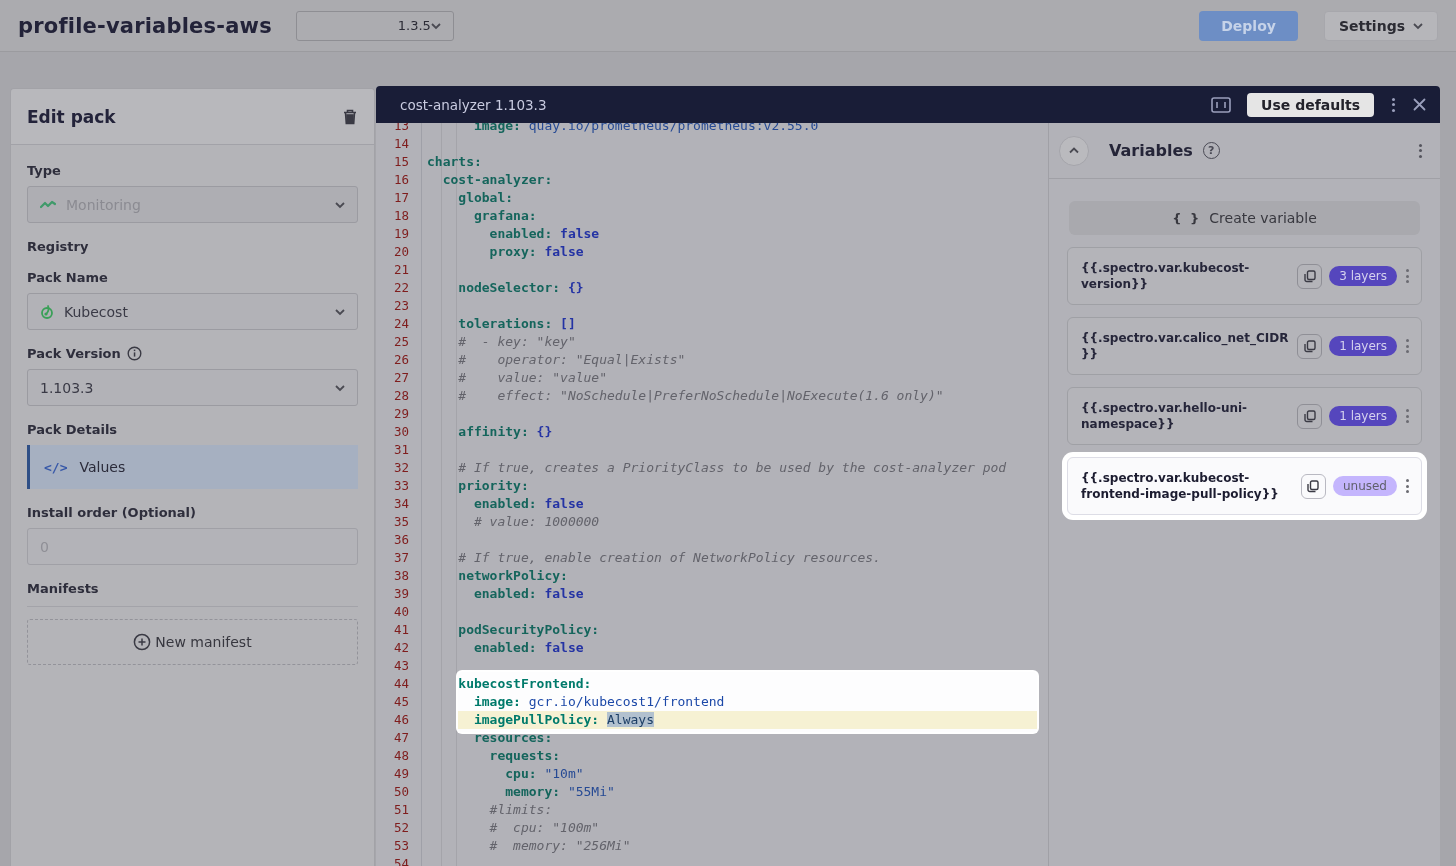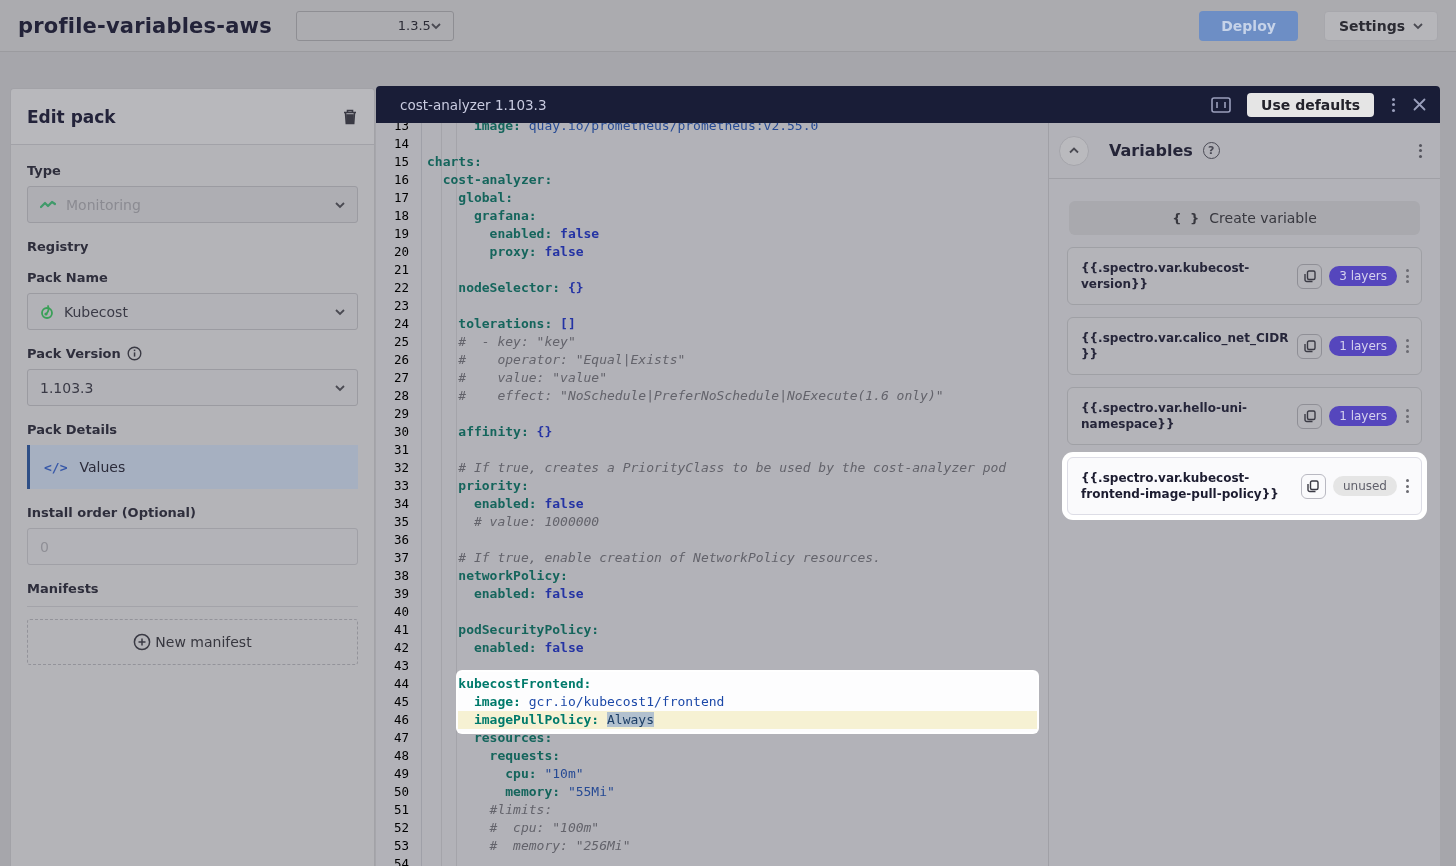--- a/index.html
+++ b/index.html
@@ -92,21 +92,21 @@
   .kebab { display:inline-flex; flex-direction:column; gap:2.5px; padding:2px; cursor:pointer; }
   .kebab i { width:3px; height:3px; border-radius:50%; background:#9a9fbc; }
   .ed-body { position:absolute; left:0; top:37px; right:392px; bottom:0; overflow:hidden; }
   .code-wrap { position:absolute; left:0; top:-6px; right:0; font-family:"DejaVu Sans Mono",monospace; font-size:13px; line-height:18px; }
   .guide { position:absolute; top:0; bottom:-800px; width:1px; background:#a4a4aa; z-index:0; }
   .g-sep { left:45px; background:#9fa0a8; }
   .g-1 { left:65px; } .g-2 { left:80px; }
   .code-spot { position:absolute; left:82px; top:555px; width:579px; height:60px; background:#fdfdfe; border-radius:4px; box-shadow:0 0 0 2px #ffffff; z-index:0; }
   .code-spot-yellow { position:absolute; left:82px; top:594px; width:579px; height:18px; background:#f6f1d3; z-index:0; }
   .cl { display:flex; position:relative; z-index:1; height:18px; white-space:pre; }
-  .cl .ln { width:45px; flex:0 0 45px; text-align:right; padding-right:12px; color:#000000; font-size:12.5px; }
+  .cl .ln { width:45px; flex:0 0 45px; text-align:right; padding-right:12px; color:#7f1d1d; font-size:12.5px; }
   .cl .ct { padding-left:6px; }
   .tk-k { color:#15655c; font-weight:bold; }
   .tk-b { color:#2433a4; font-weight:bold; }
   .tk-s { color:#264a94; }
   .tk-c { color:#63636b; font-style:italic; }
   .tk-p { color:#2e2e38; }
   .tk-sel { color:#1d3f66; background:#b2c1cf; }
   .cl.hl .tk-k { color:#007a6b; }
   .cl.hl .tk-s { color:#1d49a8; }
   
@@ -133,21 +133,21 @@
     margin:12px 18px; border:1px solid #9fa0a5; border-radius:6px; background:#b4b4b9;
     display:flex; align-items:center; padding:12px 10px 12px 13px; gap:7px; min-height:44px;
   }
   .var-name { flex:1; min-width:0; font-size:12px; font-weight:bold; color:#26263a; line-height:16px; word-break:break-word; }
   .copy-btn {
     width:25px; height:25px; border:1px solid #8f8f96; border-radius:6px; background:transparent;
     display:flex; align-items:center; justify-content:center; cursor:pointer; flex:0 0 auto;
   }
   .badge { border-radius:12px; padding:3px 10px; font-size:12px; line-height:14px; text-align:center; }
   .badge.layers { background:#5546bd; color:#d5d2ee; }
-  .badge.unused { background:#e5e5e5; color:#5f5f6a; }
+  .badge.unused { background:#c4b5fd; color:#5f5f6a; }
   .row-kebab i { background:#6b6b72; }
   .var-row.spotlit {
     background:#fafafc; border-color:#dddde6; box-shadow:0 0 0 5px #ffffff; position:relative; z-index:6;
   }
   .var-row.spotlit .var-name { color:#1c1c30; }
   .var-row.spotlit .copy-btn { border-color:#b9b9c2; }
   svg.ic { display:block; }
 </style>
 </head>
 <body>

